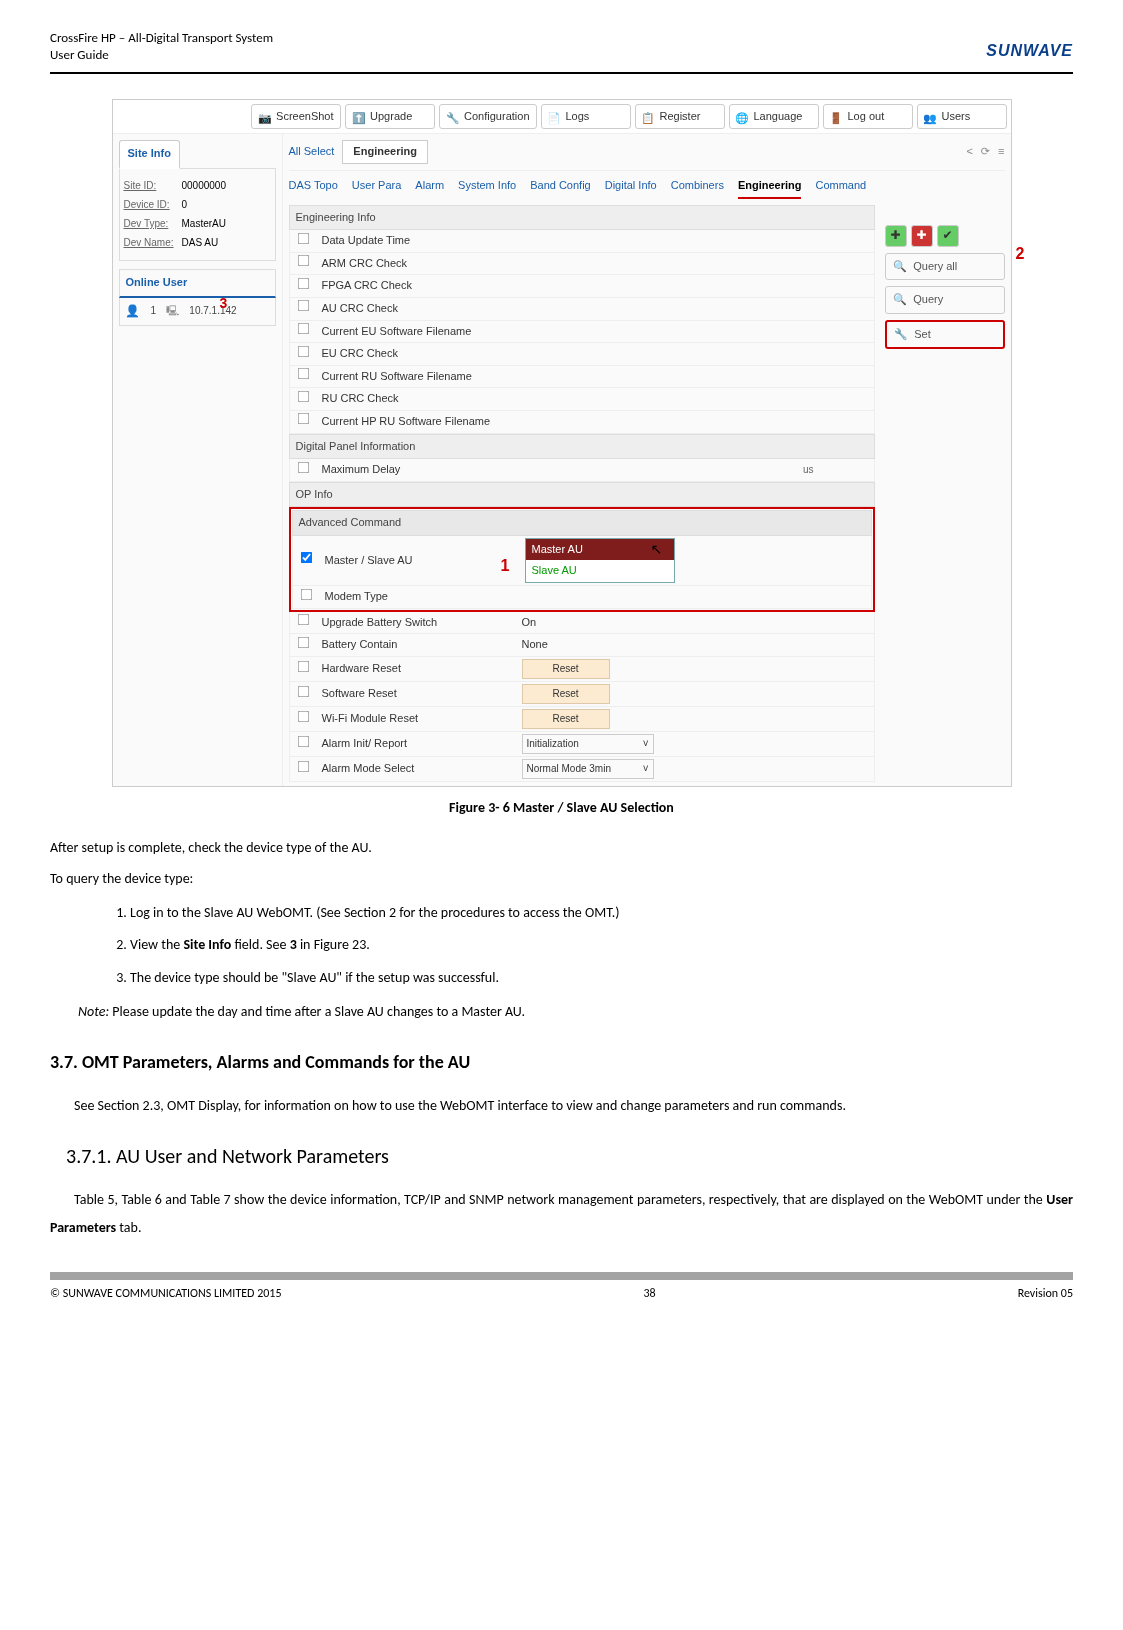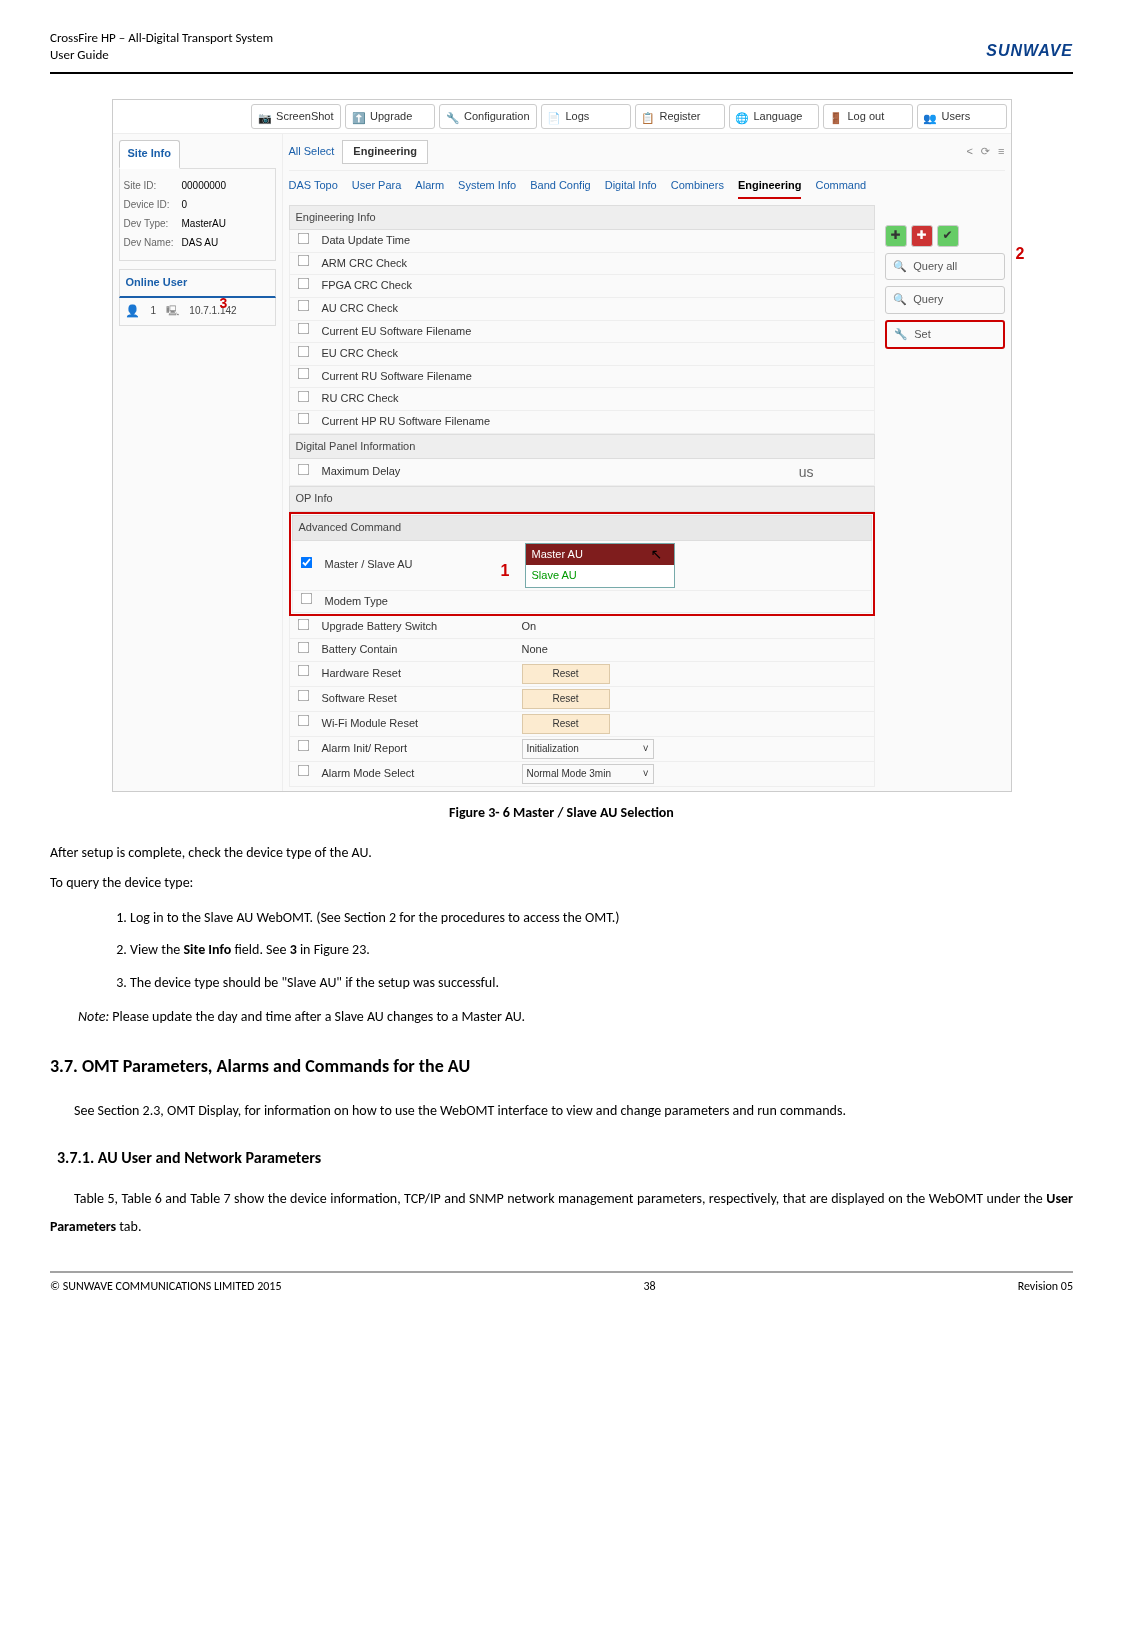--- a/index.html
+++ b/index.html
@@ -78,21 +78,21 @@
     font-size: 11px;
   }
   .site-fields {
     border: 1px solid #ddd;
     padding: 6px 4px;
     margin-top: -1px;
     font-size: 10px;
     color: #666;
   }
   .site-fields .row { display: flex; margin: 3px 0; }
-  .site-fields .lbl { width: 58px; }
+  .site-fields .lbl { width: 58px; text-decoration: underline; }
   .site-fields .val { color: #000; }
   .online-user {
     color: #1a5faa;
     font-weight: bold;
     margin-top: 8px;
     border: 1px solid #ddd;
     border-bottom: 2px solid #1a5faa;
     padding: 4px 6px;
     font-size: 11px;
   }
@@ -260,34 +260,34 @@
   .list-1 { margin: 12px 0 12px 80px; }
   .list-1 li { margin: 10px 0; }
   .note { margin: 8px 0 18px 28px; }
   .note .nw { font-style: italic; }
   h2.sec {
     font-size: 18px;
     font-weight: 900;
     margin: 24px 0 16px 0;
   }
   h3.sub {
-    font-size: 16px;
-    font-weight: 700;
-    margin: 20px 0 14px 7px;
+    font-size: 20px;
+    font-weight: 400;
+    margin: 20px 0 14px 16px;
   }
   .indent { text-indent: 24px; }
   .footer {
-    border-top: 2px solid #a3a3a3;
+    border-top: 8px solid #a3a3a3;
     margin-top: 30px;
     padding-top: 4px;
     display: flex;
     justify-content: space-between;
     font-size: 12px;
   }
-  .us { font-size: 14px; color: #666; }
+  .us { font-size: 10px; color: #666; }
 </style>
 </head>
 <body>
 
 <div class="header-bar">
   <div class="header-left">
     <div>CrossFire HP – All-Digital Transport System</div>
     <div>User Guide</div>
   </div>
   <div class="logo">SUNWAVE</div>

